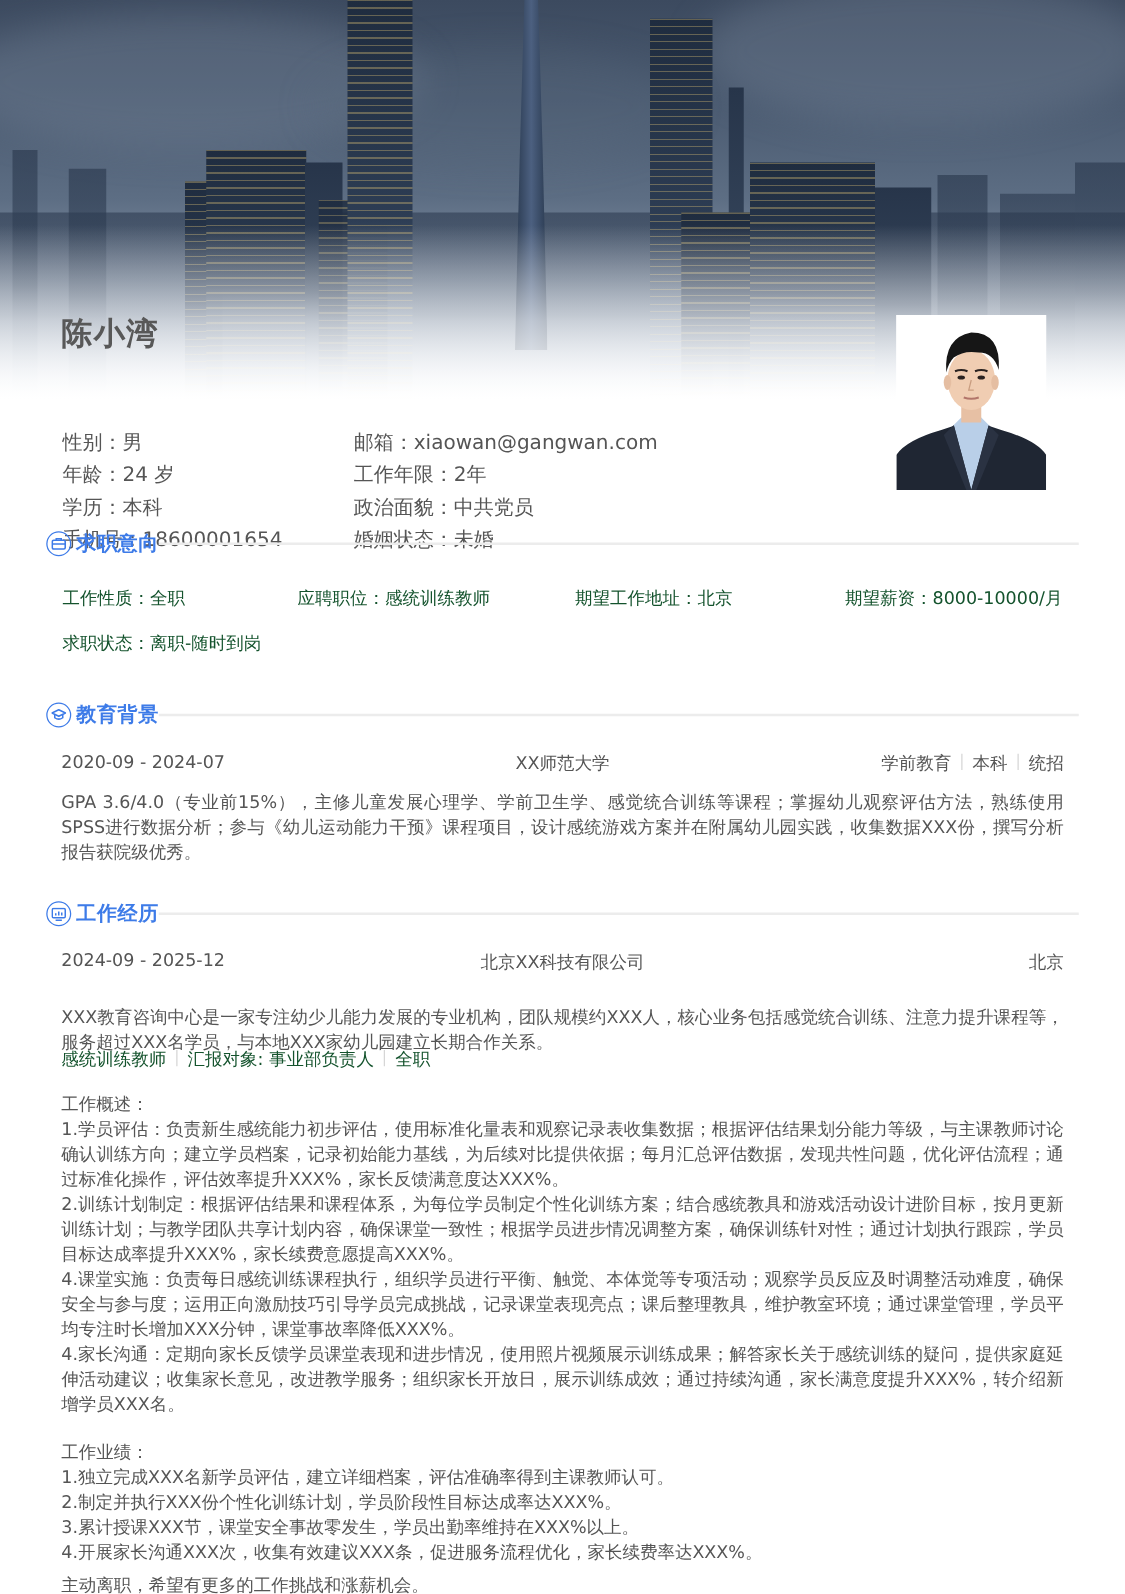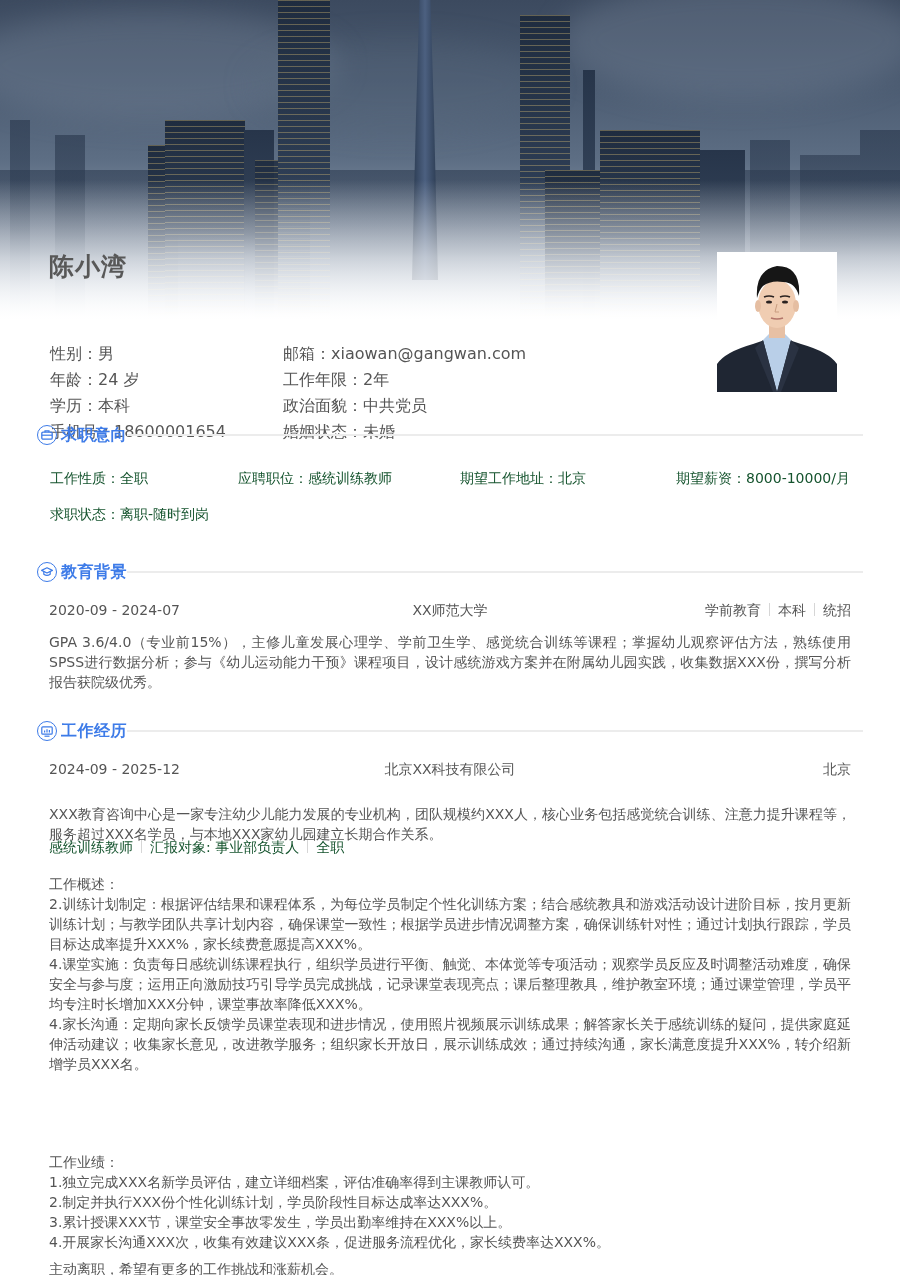--- a/index.html
+++ b/index.html
@@ -261,20 +261,21 @@
 <div class="para" style="top:772px;margin-top:32px;">
   <p>XXX教育咨询中心是一家专注幼少儿能力发展的专业机构，团队规模约XXX人，核心业务包括感觉统合训练、注意力提升课程等，服务超过XXX名学员，与本地XXX家幼儿园建立长期合作关系。</p>
 </div>
 
 <div class="field" style="left:49px;top:839px;">
   <span>感统训练教师</span><span class="sep"></span><span>汇报对象: 事业部负责人</span><span class="sep"></span><span>全职</span>
 </div>
 
 <div class="para" style="top:874px;">
   <p>工作概述：</p>
+  <p>1.学员评估：负责新生感统能力初步评估，使用标准化量表和观察记录表收集数据；根据评估结果划分能力等级，与主课教师讨论确认训练方向；建立学员档案，记录初始能力基线，为后续对比提供依据；每月汇总评估数据，发现共性问题，优化评估流程；通过标准化操作，评估效率提升XXX%，家长反馈满意度达XXX%。</p>
   <p>2.训练计划制定：根据评估结果和课程体系，为每位学员制定个性化训练方案；结合感统教具和游戏活动设计进阶目标，按月更新训练计划；与教学团队共享计划内容，确保课堂一致性；根据学员进步情况调整方案，确保训练针对性；通过计划执行跟踪，学员目标达成率提升XXX%，家长续费意愿提高XXX%。</p>
   <p>4.课堂实施：负责每日感统训练课程执行，组织学员进行平衡、触觉、本体觉等专项活动；观察学员反应及时调整活动难度，确保安全与参与度；运用正向激励技巧引导学员完成挑战，记录课堂表现亮点；课后整理教具，维护教室环境；通过课堂管理，学员平均专注时长增加XXX分钟，课堂事故率降低XXX%。</p>
   <p>4.家长沟通：定期向家长反馈学员课堂表现和进步情况，使用照片视频展示训练成果；解答家长关于感统训练的疑问，提供家庭延伸活动建议；收集家长意见，改进教学服务；组织家长开放日，展示训练成效；通过持续沟通，家长满意度提升XXX%，转介绍新增学员XXX名。</p>
 </div>
 
 <div class="para" style="top:1152px;">
   <p>工作业绩：</p>
   <p>1.独立完成XXX名新学员评估，建立详细档案，评估准确率得到主课教师认可。</p>
   <p>2.制定并执行XXX份个性化训练计划，学员阶段性目标达成率达XXX%。</p>
   <p>3.累计授课XXX节，课堂安全事故零发生，学员出勤率维持在XXX%以上。</p>

